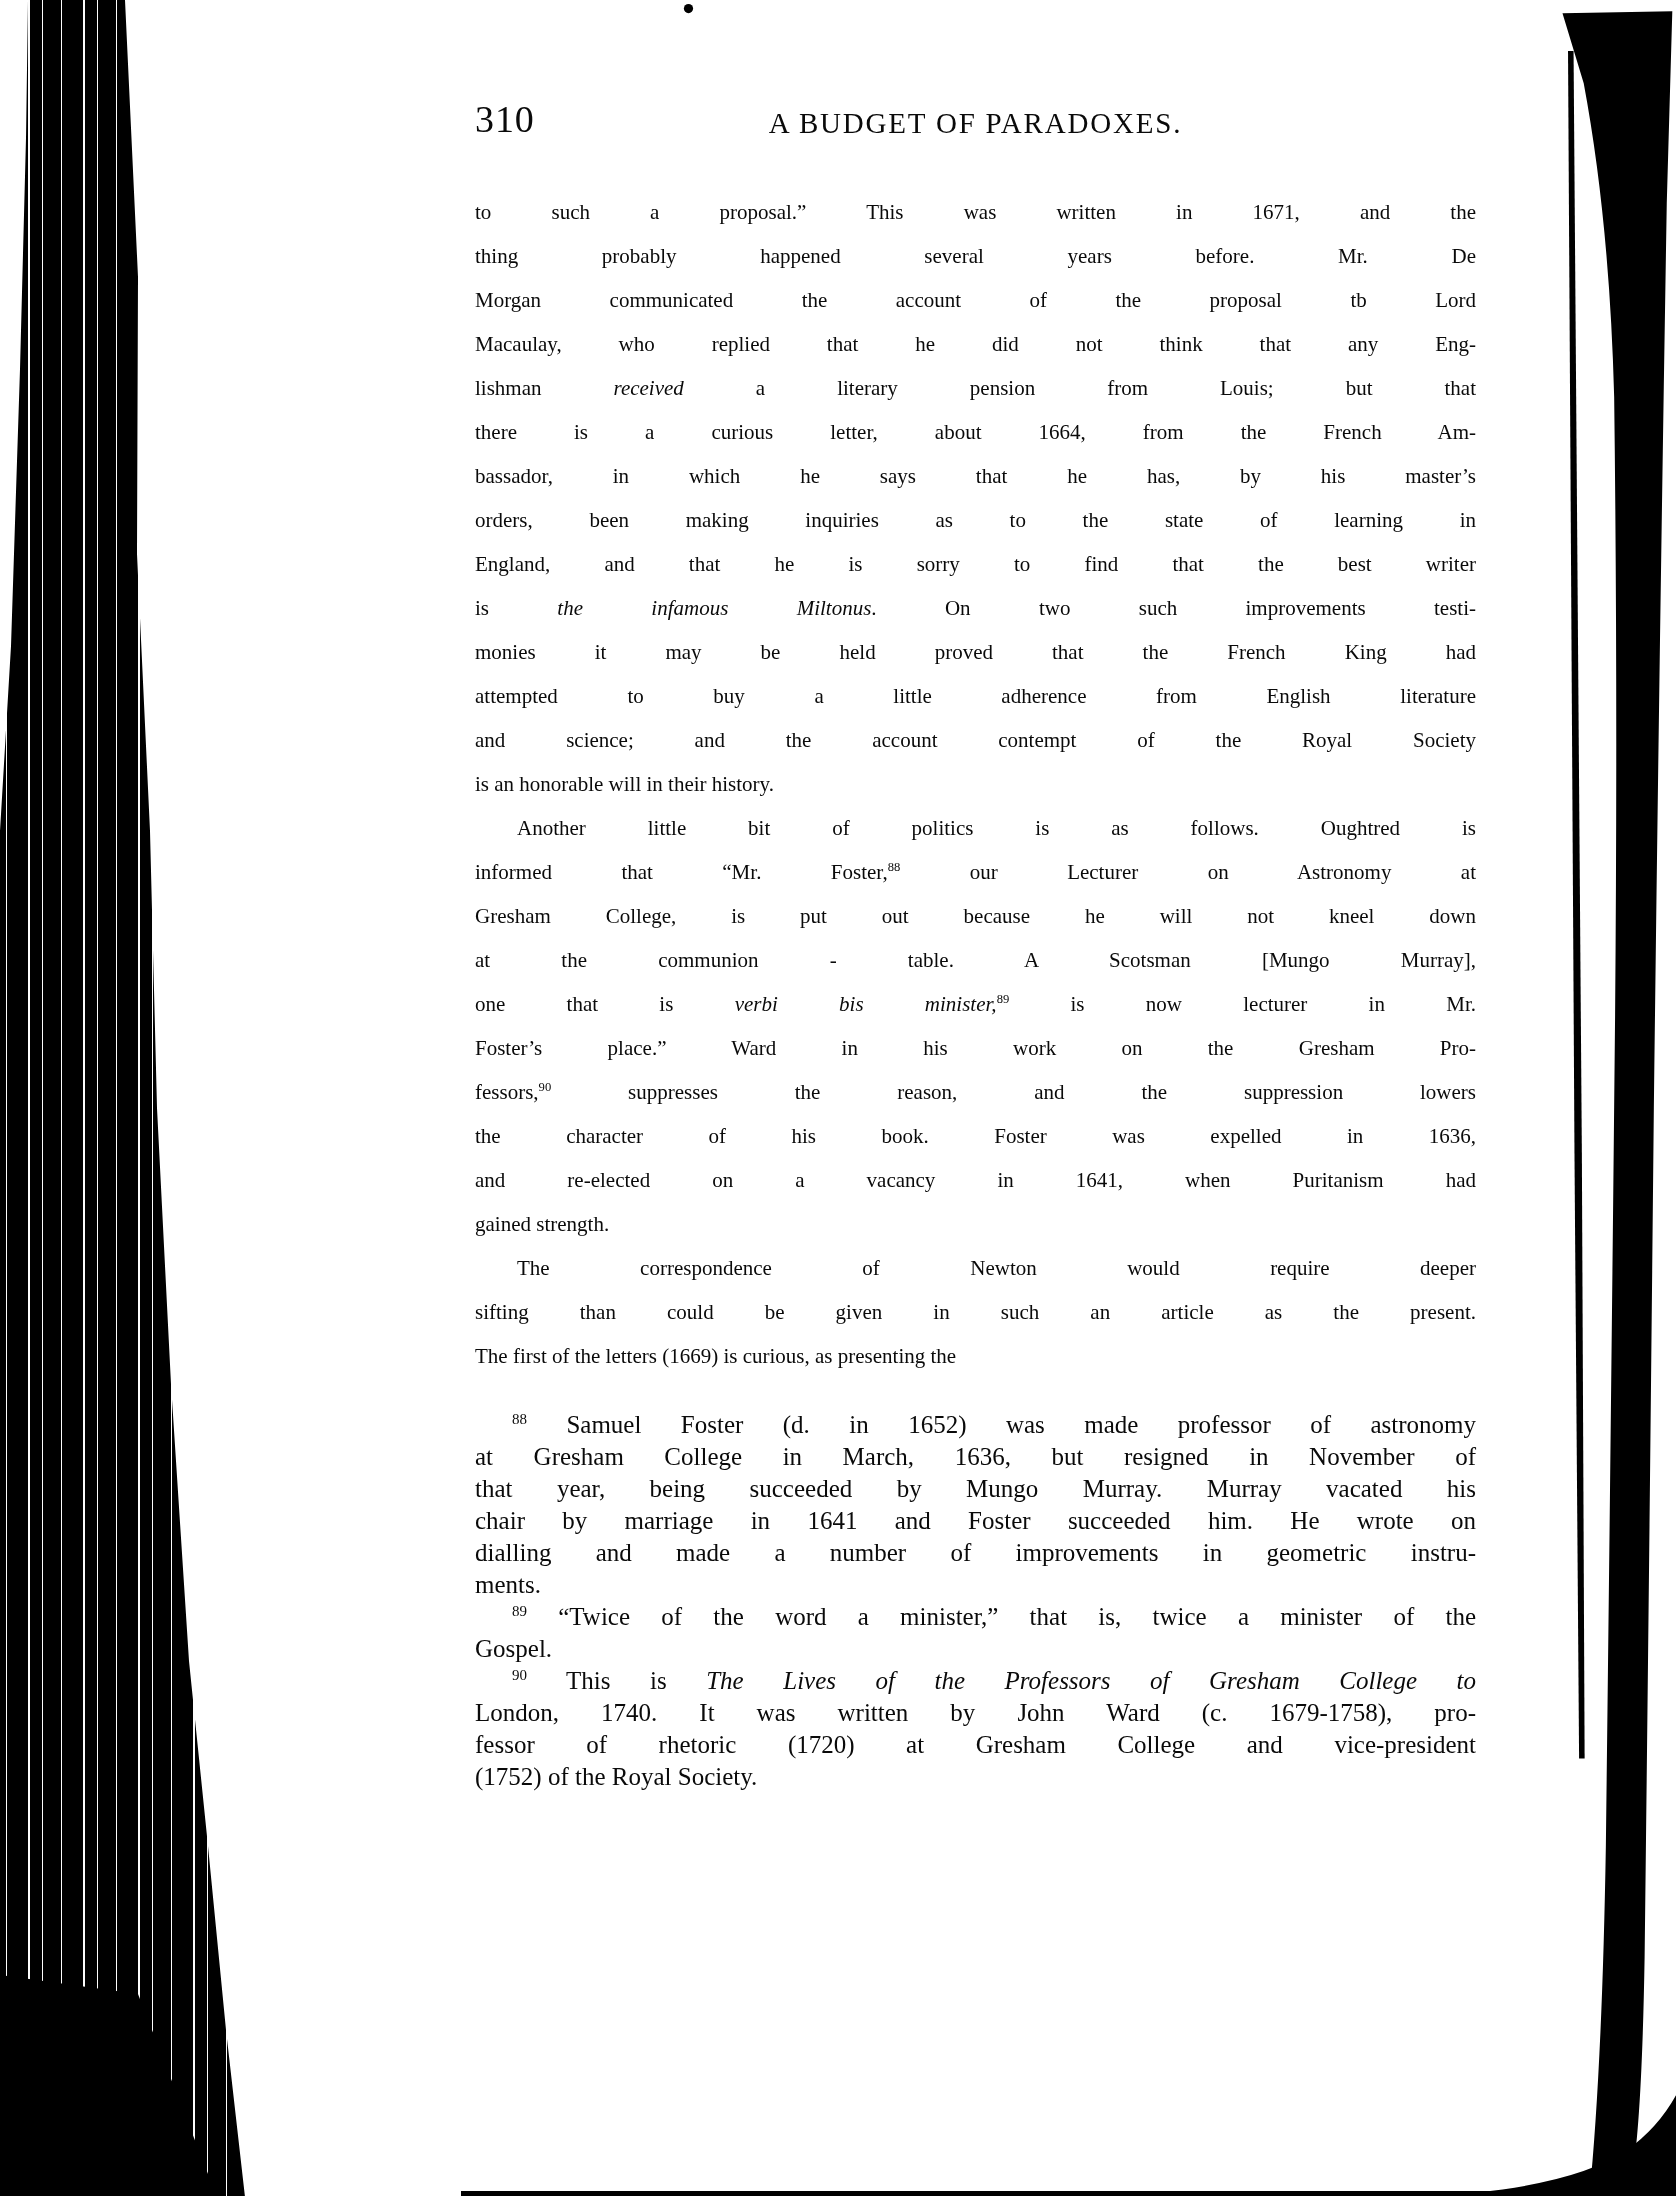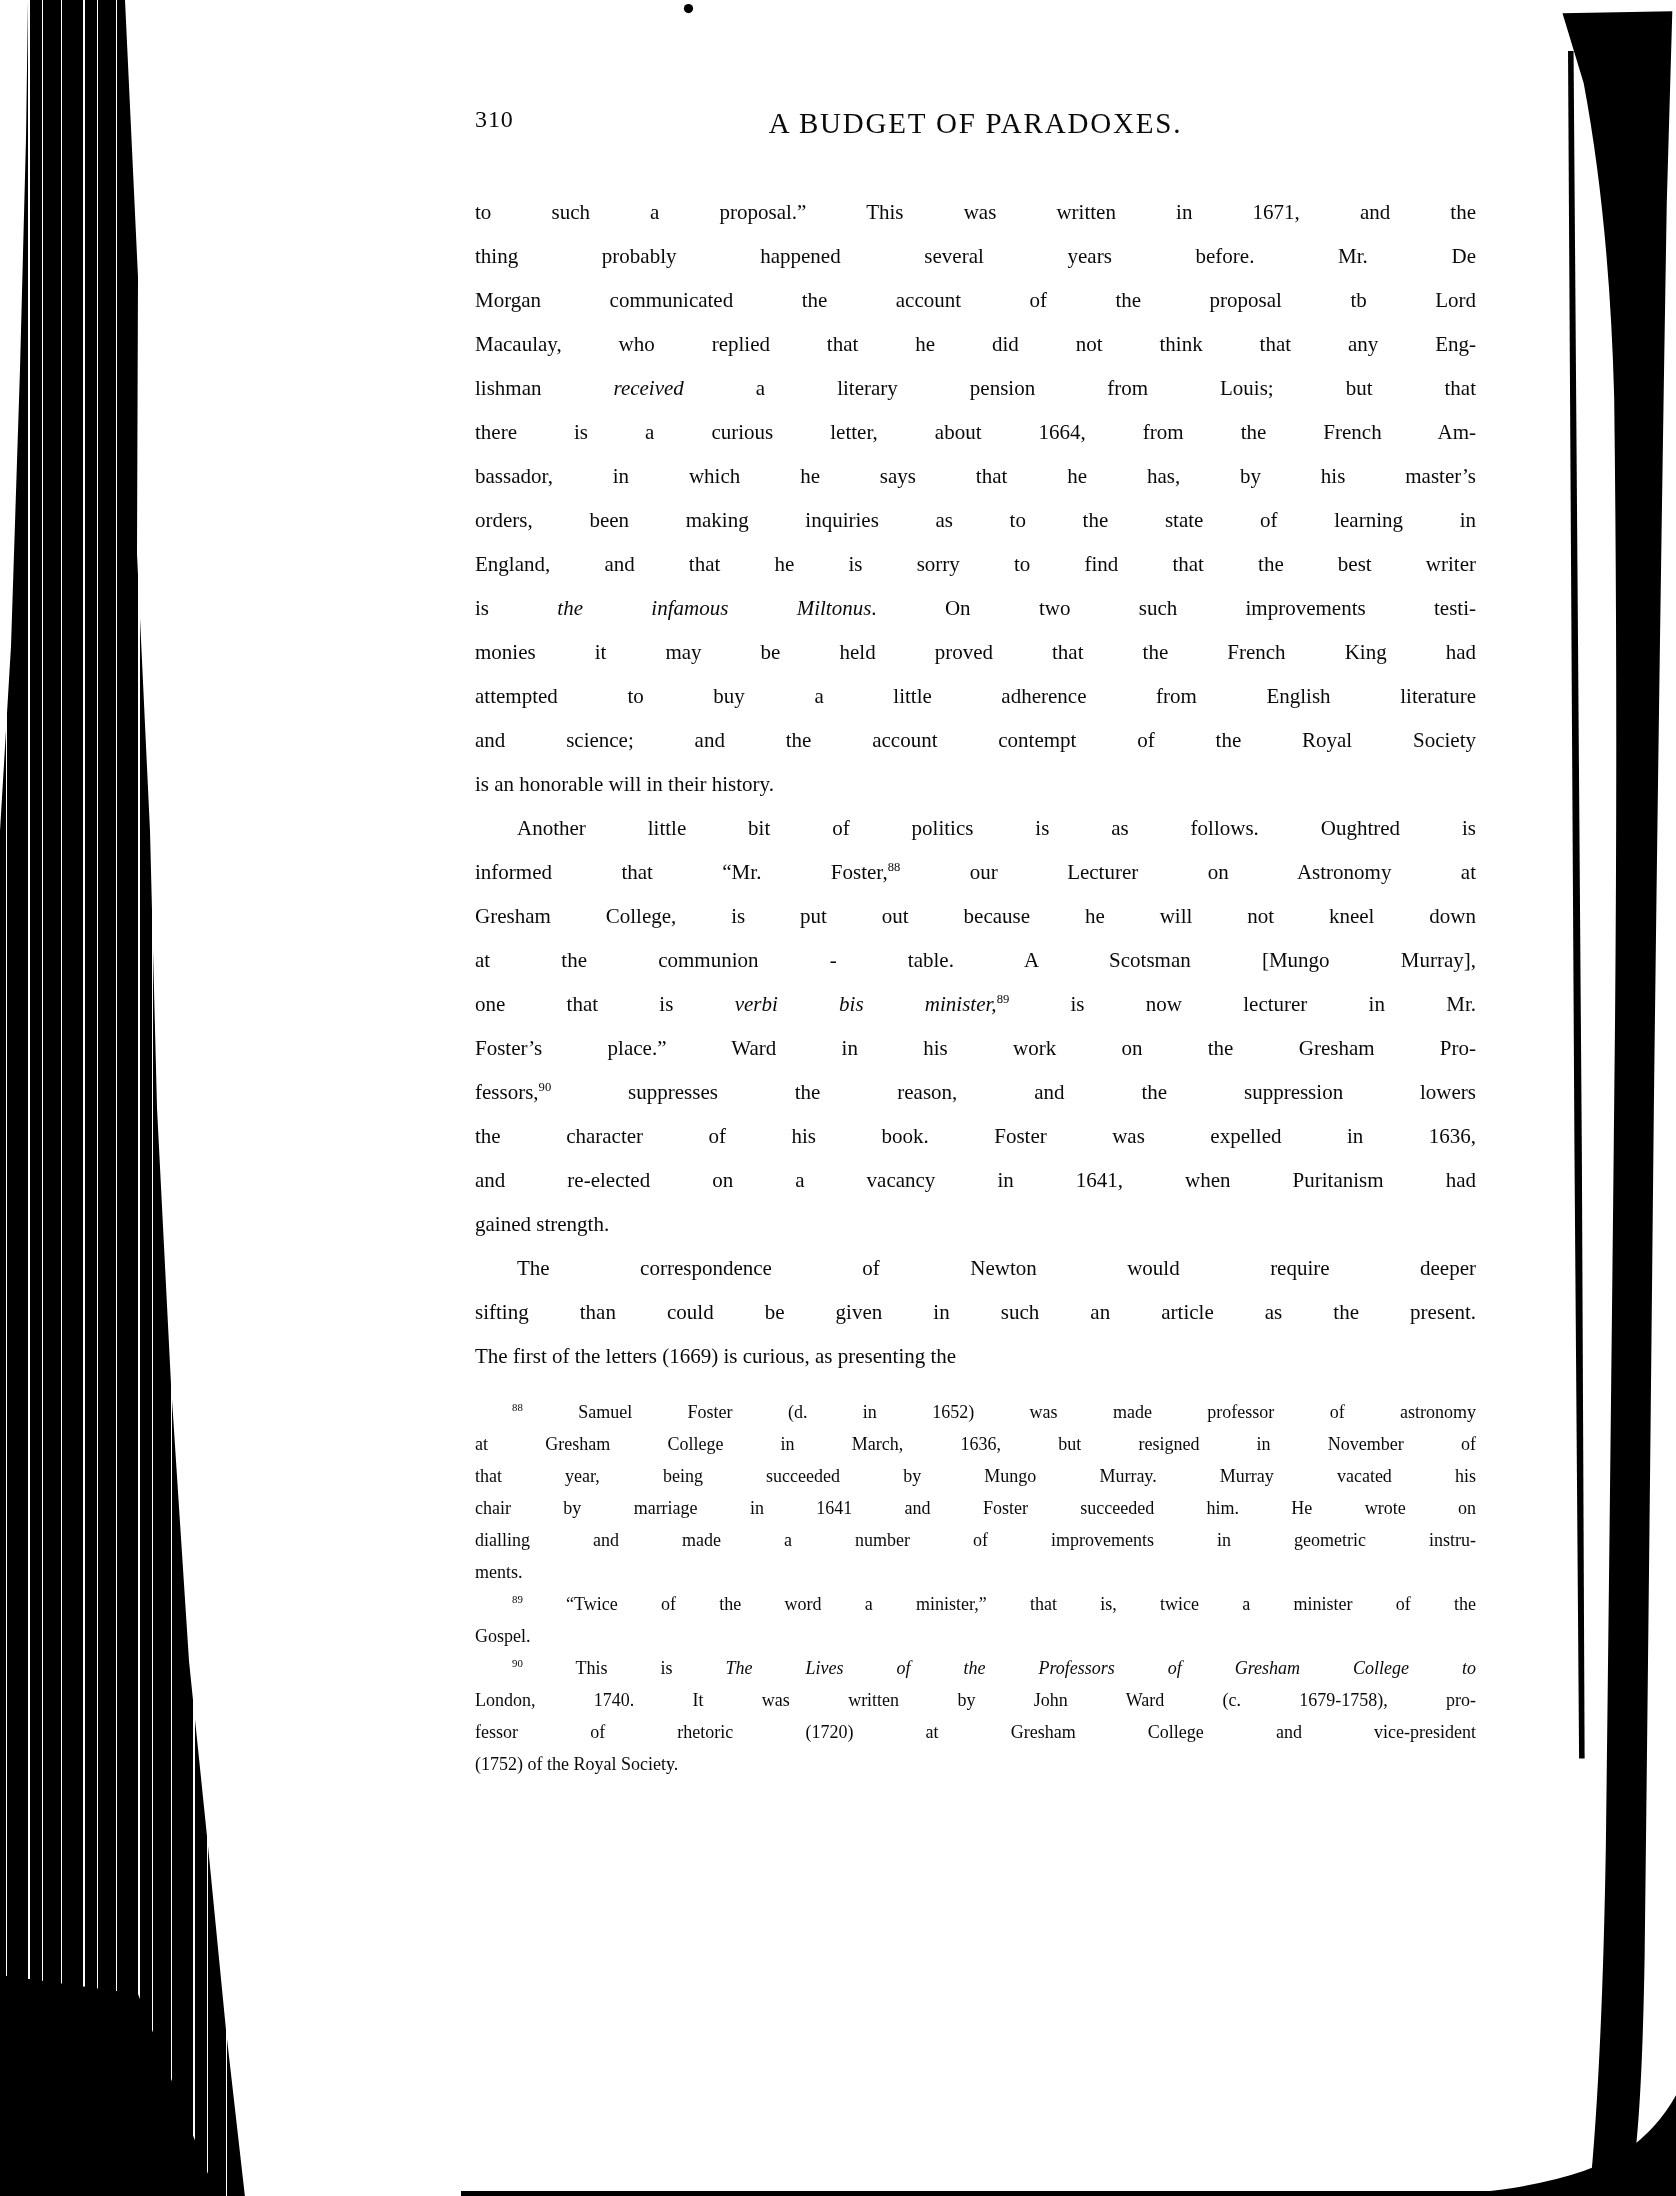--- a/index.html
+++ b/index.html
@@ -32,29 +32,29 @@
   .left-band-mass{
     position:absolute;left:0;top:0;width:249px;height:2197px;background:#000;
     clip-path:polygon(0 1975px, 138px 1994px, 217px 2197px, 0 2197px);
   }
   .edge-svg{position:absolute;left:0;top:0;width:1676px;height:2197px;}
   .bottom-strip{position:absolute;left:461px;right:0;bottom:0;height:6.5px;background:#000;}
 
   
   .column{position:absolute;left:475px;top:103px;width:1001px;}
   .pg-header{position:relative;text-align:center;font-size:29px;letter-spacing:1.8px;line-height:41px;}
-  .pgnum{position:absolute;left:0;top:-3.7px;font-size:24px;letter-spacing:0.9px;}
+  .pgnum{position:absolute;left:0;top:-3.7px;font-size:38px;letter-spacing:0.9px;}
   .body-text{margin-top:46px;font-size:21px;line-height:44px;}
   .para{margin:0;}
   .para.indent .line:first-child{text-indent:42px;}
   .line{text-align:justify;text-align-last:justify;}
   .line.last{text-align-last:left;}
   .it{font-style:italic;}
   sup{font-size:60%;line-height:0;vertical-align:super;}
-  .footnotes{margin-top:18px;font-size:18px;line-height:32px;}
+  .footnotes{margin-top:31px;font-size:25px;line-height:32px;}
   .fn .line:first-child{text-indent:37px;}
 </style>
 </head>
 <body>
 
 <div class="scan-page">
 
   <div class="left-band"></div>
   <div class="left-band-mass"></div>
 

